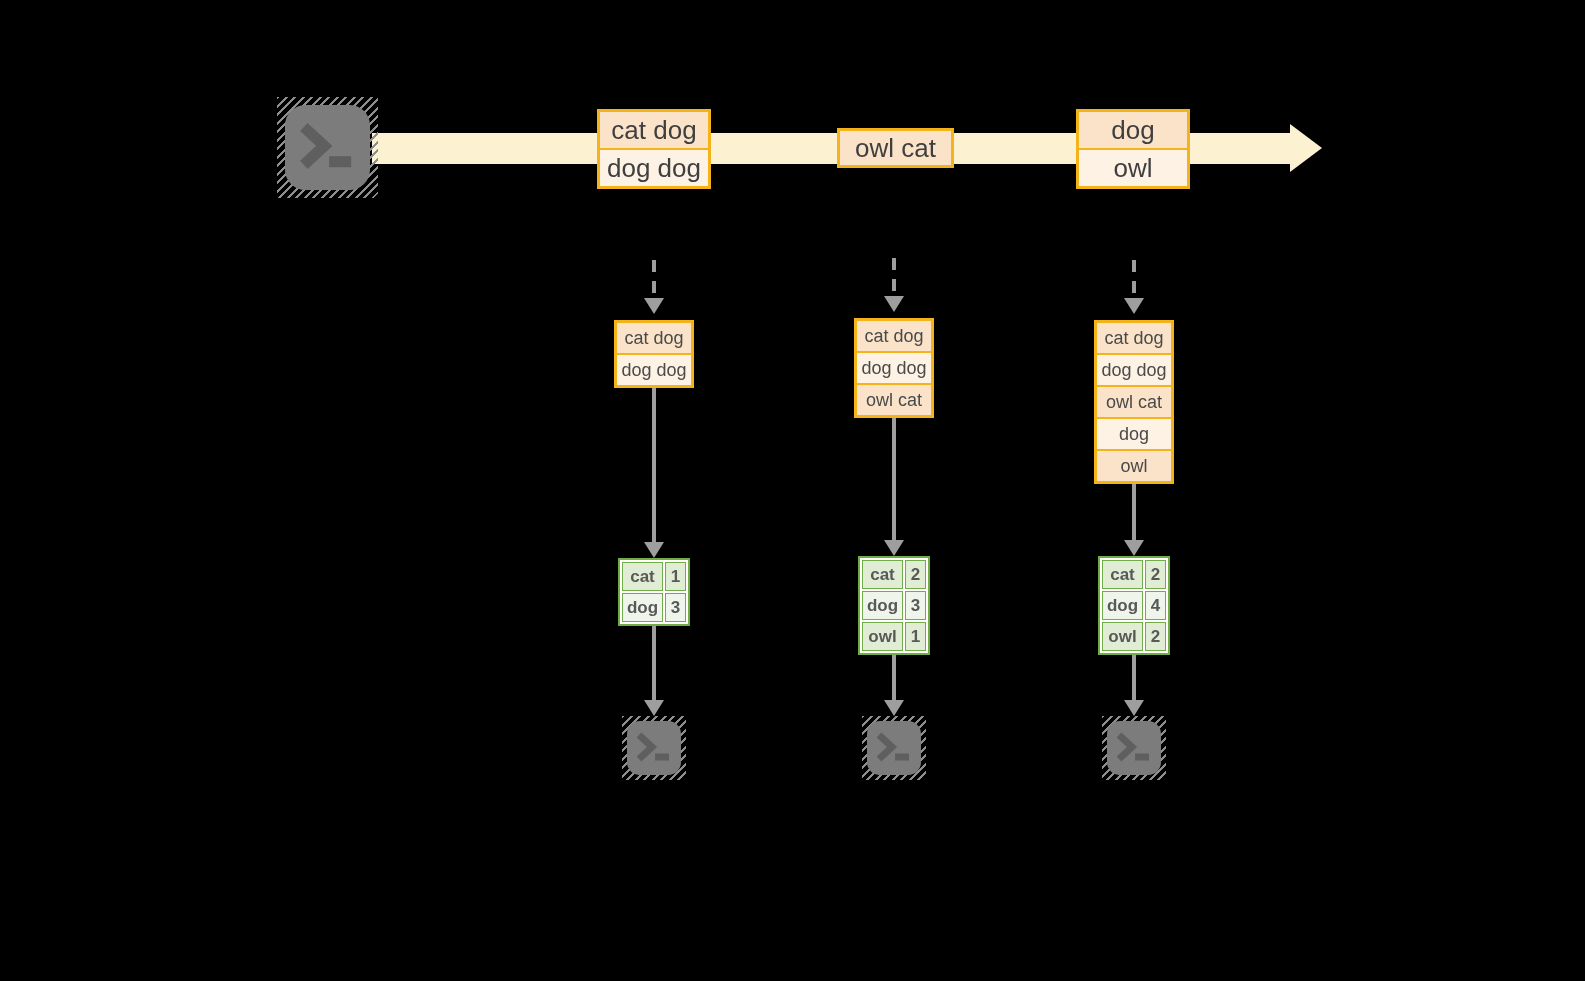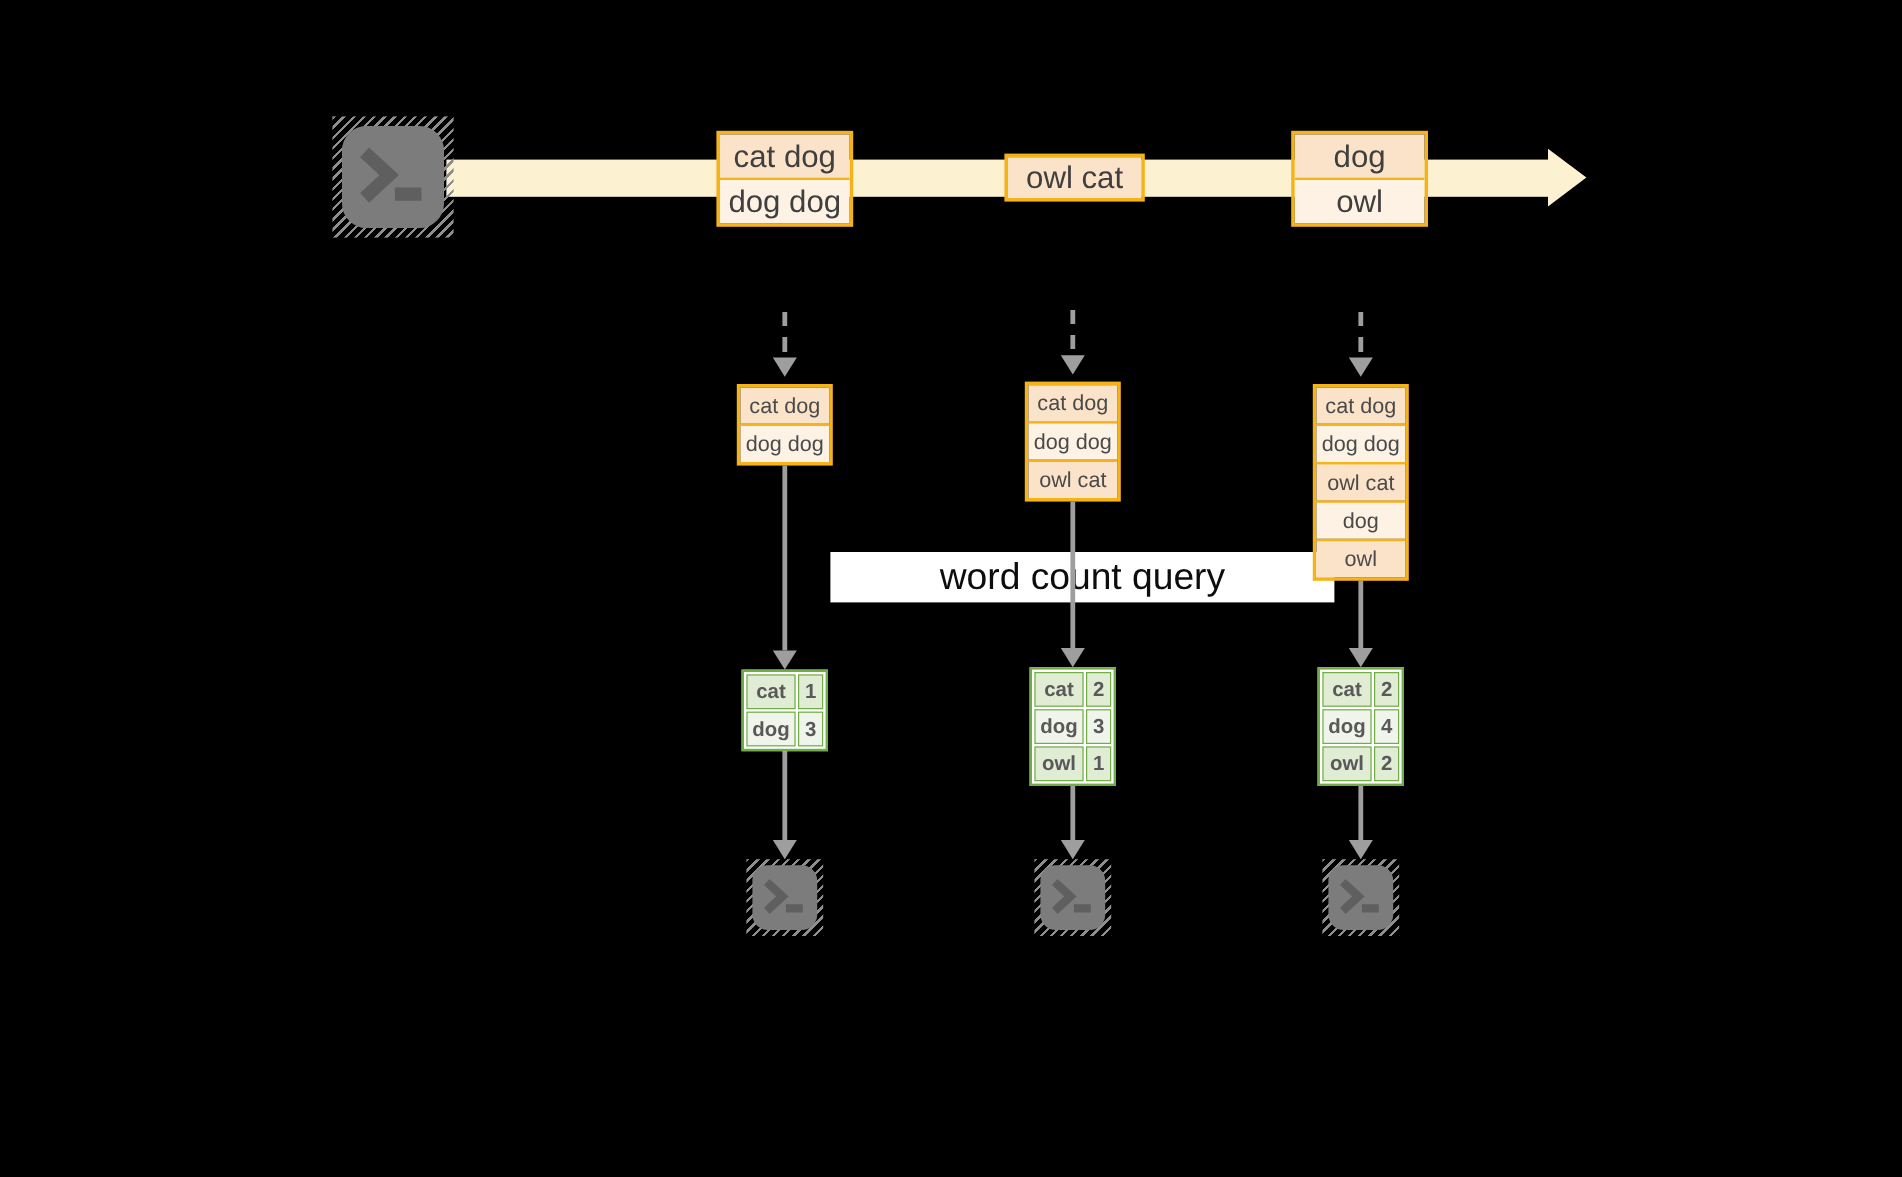--- a/index.html
+++ b/index.html
@@ -86,23 +86,20 @@
   </div>
   <div class="record-box" style="left:1076px;top:109px;width:114px;">
     <div class="record-row">dog</div>
     <div class="record-row">owl</div>
   </div>
 
   <div class="vline dashed" style="left:652px;top:260px;height:38px;"></div>
   <div class="vline dashed" style="left:892px;top:258px;height:38px;"></div>
   <div class="vline dashed" style="left:1132px;top:260px;height:38px;"></div>
 
-  <div class="banner" style="left:692px;top:460px;width:420px;height:42px;">
-    <span>word count query</span>
-  </div>
 
   <div class="stack" style="left:614px;top:320px;">
     <div class="stack-row">cat dog</div>
     <div class="stack-row">dog dog</div>
   </div>
   <div class="stack" style="left:854px;top:318px;">
     <div class="stack-row">cat dog</div>
     <div class="stack-row">dog dog</div>
     <div class="stack-row">owl cat</div>
   </div>

